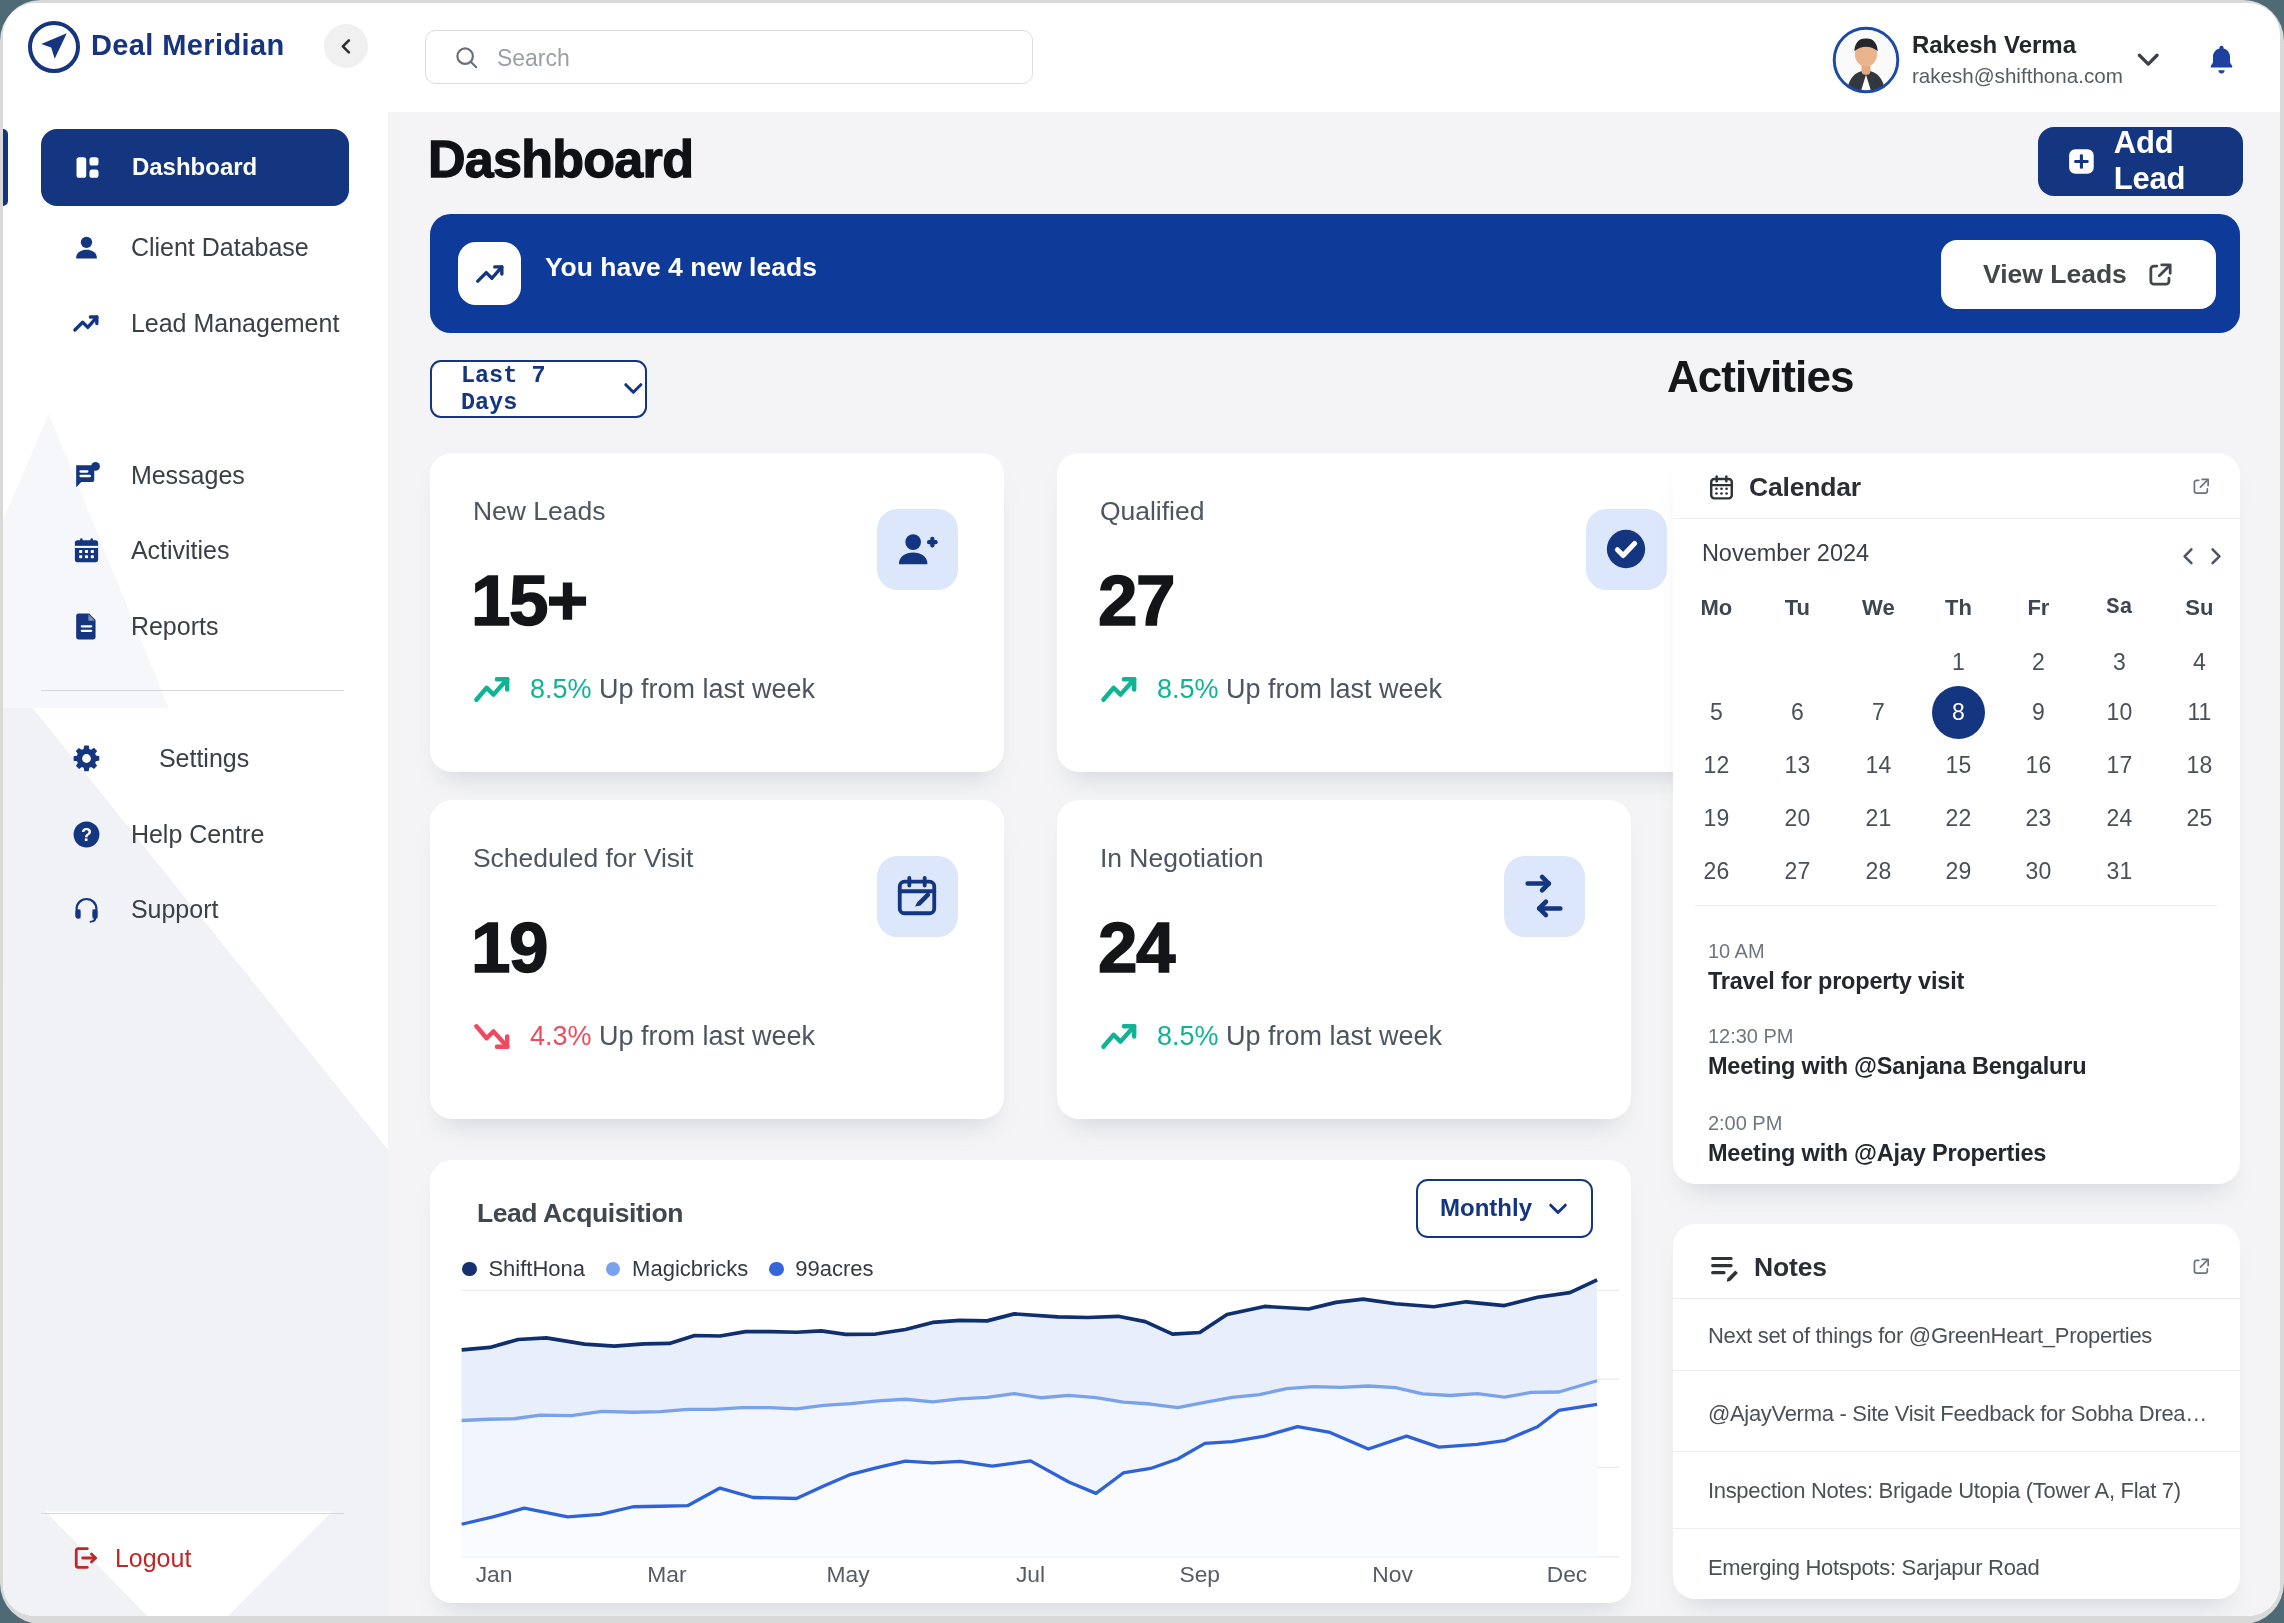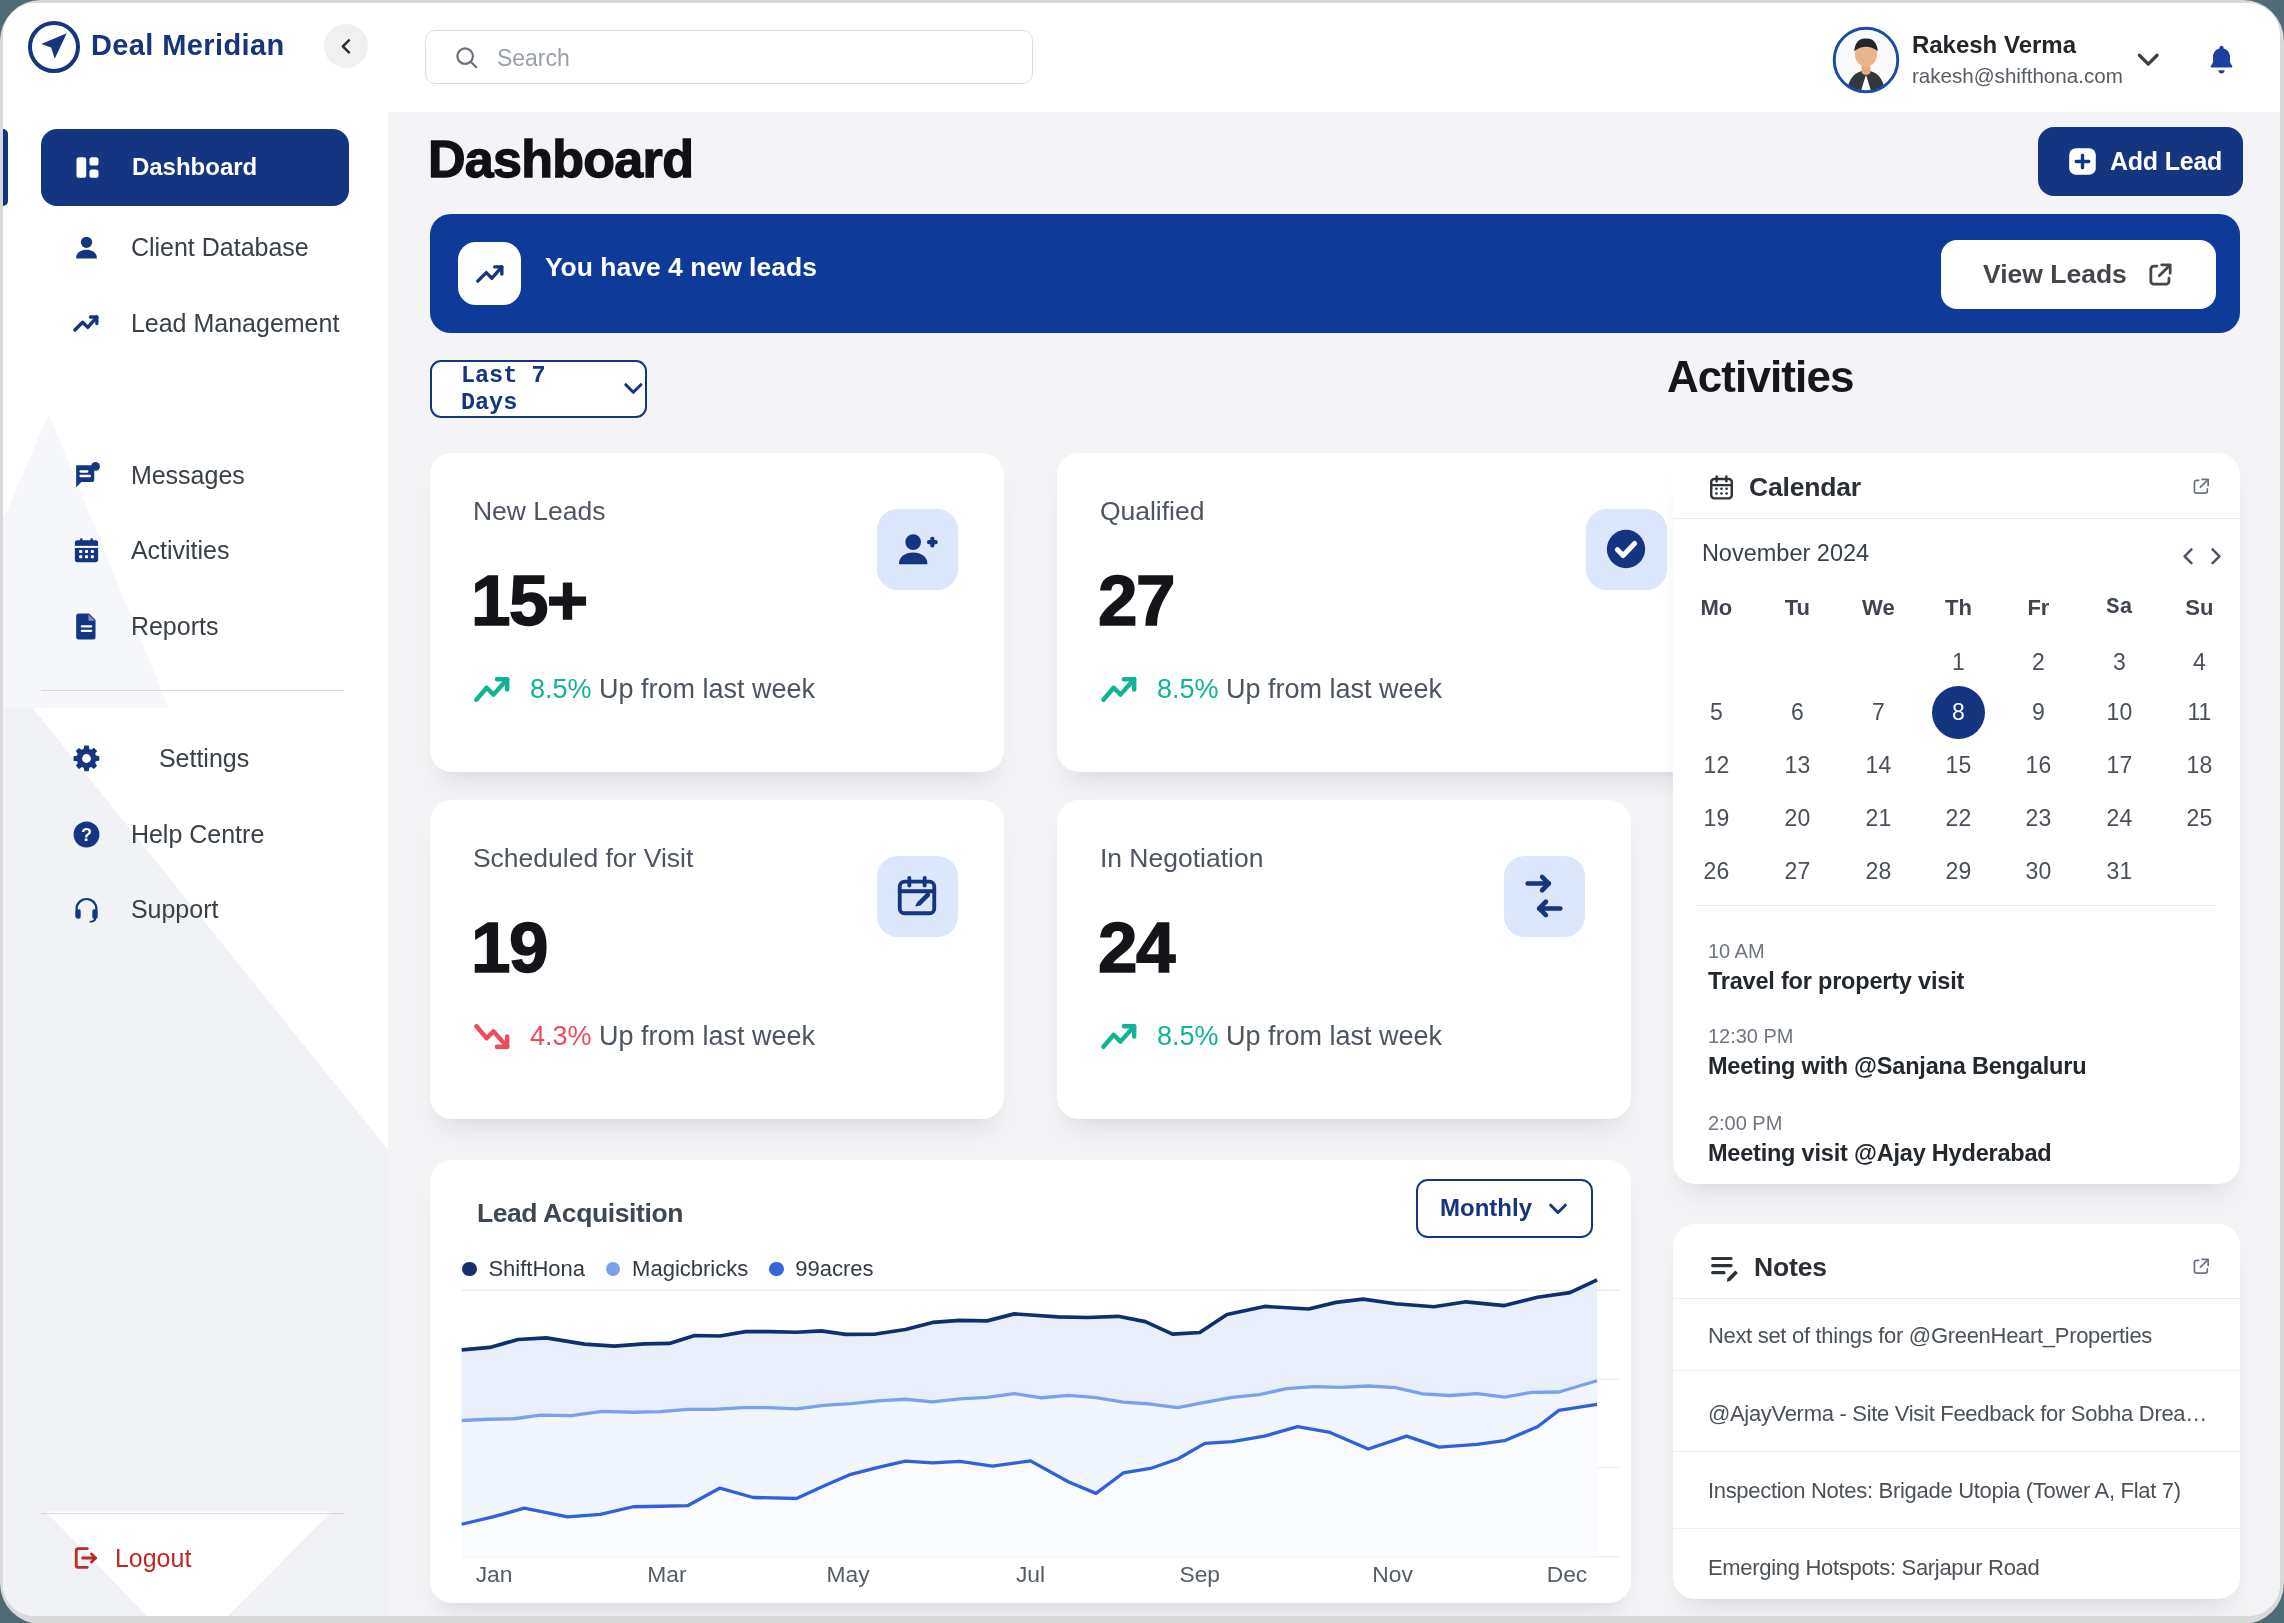--- a/index.html
+++ b/index.html
@@ -210,21 +210,21 @@
       </div>
   </div>
 
   <div class="h1">Dashboard</div>
   <div class="addlead">
     <svg style="margin-left:30px;" width="29" height="29" viewBox="0 0 24 24">
         <rect x="1" y="1" width="22" height="22" rx="5.5" fill="#fff"></rect>
         <rect x="10.6" y="5.5" width="2.8" height="13" rx="1.2" fill="#14357f"></rect>
         <rect x="5.5" y="10.6" width="13" height="2.8" rx="1.2" fill="#14357f"></rect>
       </svg>
-    <span style="margin-left:13px;font-size:25px;font-weight:600;letter-spacing:-0.2px;color:#fff;">Add Lead</span>
+    <span style="margin-left:19px;font-size:31px;font-weight:600;letter-spacing:-0.2px;color:#fff;">Add Lead</span>
   </div>
   <div class="banner">
     <div class="banner-ic"></div>
     <svg class="abs" style="left:42px;top:43px;" width="37" height="34" viewBox="0 0 24 24" fill="none" stroke="#14357f" stroke-width="2.4" stroke-linecap="round" stroke-linejoin="round">
         <path d="M3 17l6-6 4 4 7-8"></path>
         <path d="M15 7h5v5"></path>
       </svg>
     <div class="banner-txt">You have 4 new leads</div>
     <div class="viewleads">View Leads
       <svg width="29" height="29" viewBox="0 0 24 24" fill="none" stroke="#43474c" stroke-width="2.3" stroke-linecap="round" stroke-linejoin="round">
@@ -421,21 +421,21 @@
       <div class="cal-cell" style="left:205px;top:419px;">28</div>
       <div class="cal-cell" style="left:285px;top:419px;">29</div>
       <div class="cal-cell" style="left:365px;top:419px;">30</div>
       <div class="cal-cell" style="left:446px;top:419px;">31</div>
     <div class="hdiv" style="top:452px;left:22px;width:522px;"></div>
     <div class="evt-time" style="top:487px;">10 AM</div>
     <div class="evt-title" style="top:515px;">Travel for property visit</div>
     <div class="evt-time" style="top:572px;">12:30 PM</div>
     <div class="evt-title" style="top:600px;">Meeting with @Sanjana Bengaluru</div>
     <div class="evt-time" style="top:659px;">2:00 PM</div>
-    <div class="evt-title" style="top:687px;">Meeting visit @Ajay Hyderabad</div>
+    <div class="evt-title" style="top:687px;">Meeting with @Ajay Properties</div>
   </div>
   <div class="card" style="left:1670px;top:1221px;width:567px;height:375px;">
     <div class="panel-head"><svg width="34" height="34" viewBox="0 0 24 24" fill="none" stroke="#2e3338" stroke-width="2.2" stroke-linecap="round">
           <path d="M4 6h13"></path>
           <path d="M4 11h13"></path>
           <path d="M4 16h8"></path>
           <path d="M14.5 20l5.5-5.5 1.8 1.8-5.5 5.5-2.4.6z" fill="#2e3338" stroke="none"></path>
         </svg>Notes</div>
     <svg class="abs" style="right:28px;top:32px;" width="20.6" height="20.6" viewBox="0 0 24 24" fill="none" stroke="#6b7280" stroke-width="2" stroke-linecap="round" stroke-linejoin="round">
         <path d="M9 5H6.5A2.5 2.5 0 0 0 4 7.5v10A2.5 2.5 0 0 0 6.5 20h10a2.5 2.5 0 0 0 2.5-2.5V15"></path>

